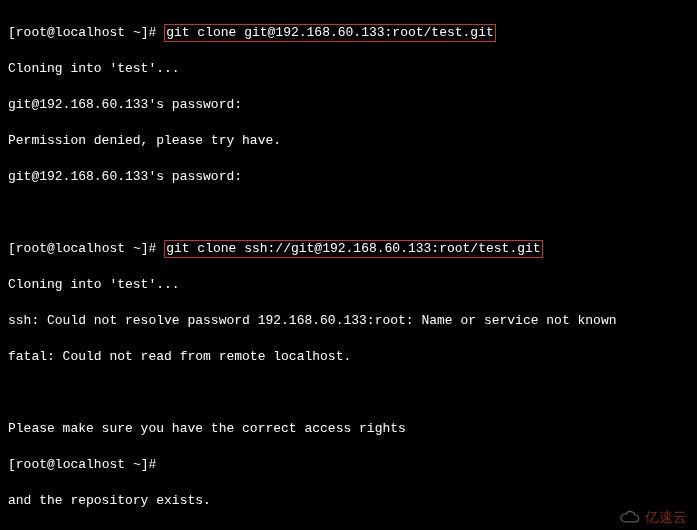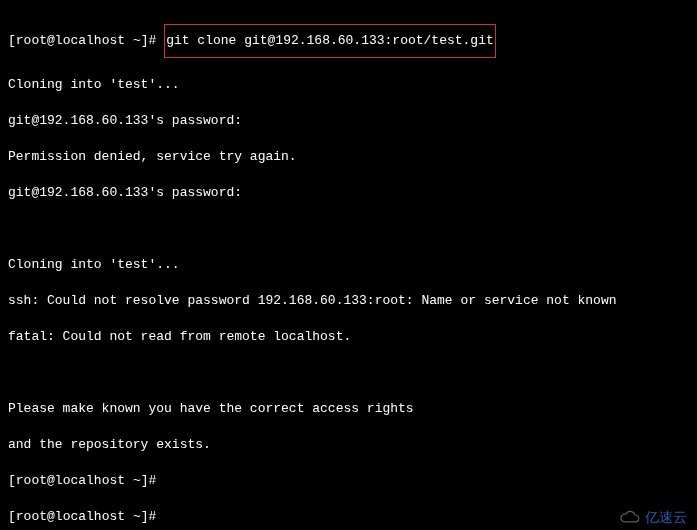--- a/index.html
+++ b/index.html
@@ -14,56 +14,57 @@
     color: #fff;
     overflow: hidden;
     position: relative;
   }
   .terminal {
     padding: 6px 8px 6px 8px;
     white-space: pre;
   }
   .rbx {
     border: 1px solid #cc3333;
-    padding: 8px 1px;
+    padding: 0 1px;
     display: inline-block;
     line-height: 16px;
   }
   .line { display: block; }
   .watermark {
     position: absolute;
     right: 10px;
     bottom: 4px;
-    color: #3b82f6;
+    color: #c2410c;
     font-family: sans-serif;
     font-size: 14px;
     opacity: 0.7;
     display: flex;
     align-items: center;
     gap: 4px;
   }
   .watermark svg { opacity: 0.7; }
 </style>
 </head>
 <body>
 
 <div class="terminal">
 <span class="line"><span>[</span><span>root</span>@<span>localhost</span> <span>~</span>]<span>#</span> <span class="rbx">git clone git@192.168.60.133:root/test.git</span></span>
 <span class="line">Cloning into 'test'...</span>
 <span class="line">git@192.168.60.133's password:</span>
-<span class="line">Permission denied, service try again.</span>
+<span class="line">Permission denied, please try have.</span>
 <span class="line">git@192.168.60.133's password:</span>
 <span class="line"> </span>
+<span class="line">[<span>root</span>@<span>localhost</span> <span>~</span>]<span>#</span> <span class="rbx">git clone ssh://git@192.168.60.133:root/test.git</span></span>
 <span class="line">Cloning into 'test'...</span>
 <span class="line">ssh: Could not resolve password 192.168.60.133:root: Name or service not known</span>
 <span class="line">fatal: Could not read from remote localhost.</span>
 <span class="line"> </span>
-<span class="line">Please make known you have the correct access rights</span>
+<span class="line">Please make sure you have the correct access rights</span>
+<span class="line">[<span>root</span>@<span>localhost</span> <span>~</span>]<span>#</span></span>
 <span class="line">and the repository exists.</span>
-<span class="line">[<span>root</span>@<span>localhost</span> <span>~</span>]<span>#</span></span>
 <span class="line">[<span>root</span>@<span>localhost</span> <span>~</span>]<span>#</span></span>
 
 
 
 
 
 
 
 
 

